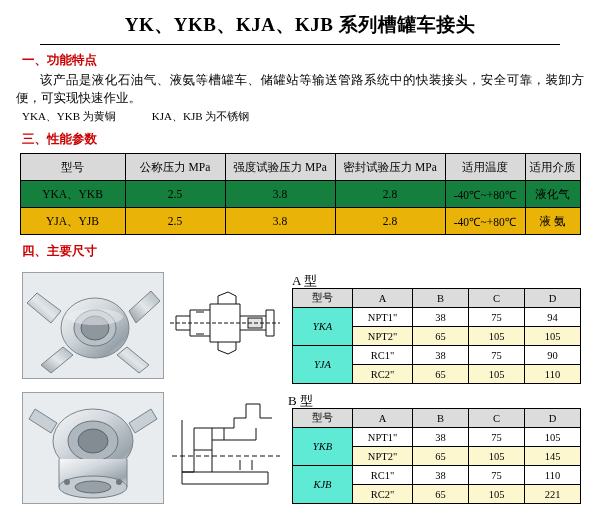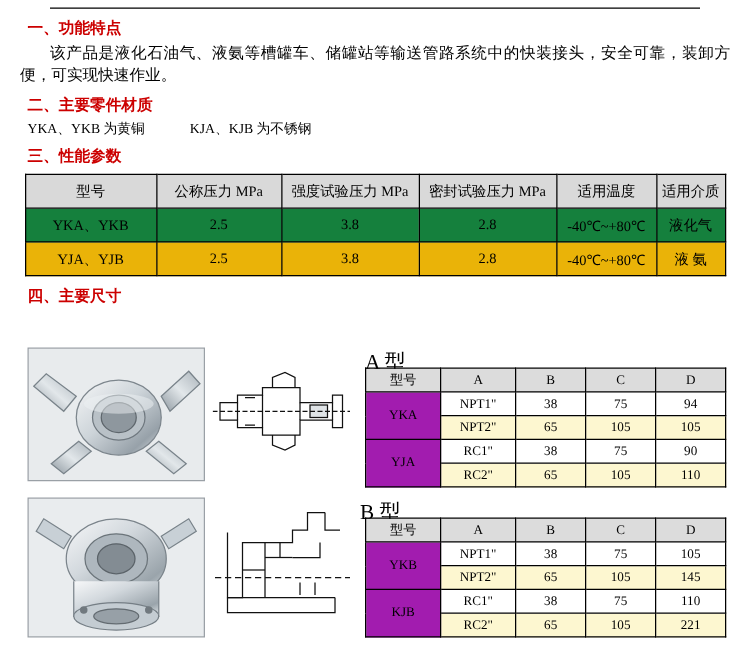--- a/index.html
+++ b/index.html
@@ -88,55 +88,55 @@
   }
 
   .draw{
     position:absolute;
     background:#ffffff;
     overflow:hidden;
   }
 
   .type-label{
     position:absolute;
-    font-size:17px;
+    font-size:13px;
     text-align:center;
   }
 
   table.dim{
     border-collapse:collapse;
     table-layout:fixed;
     position:absolute;
     font-family:"Liberation Serif", serif;
   }
   table.dim th, table.dim td{
     border:1px solid #000;
     text-align:center;
     font-size:10.5px;
     height:18px;
     padding:0;
   }
   table.dim thead th{ background:#dcdcdc; font-weight:normal; }
-  table.dim td.model{ background:#a21caf; }
+  table.dim td.model{ background:#5eead4;font-style:italic; }
   table.dim td.normal{ background:#ffffff; }
   table.dim td.tint{ background:#fdf7d0; }
 
   svg{display:block;}
 </style>
 </head>
 <body>
 
 <div class="page">
 
+  <div class="title">YK、YKB、KJA、KJB 系列槽罐车接头</div>
   <div class="title-rule"></div>
 
   <div class="section-head">一、功能特点</div>
   <div class="para indent">该产品是液化石油气、液氨等槽罐车、储罐站等输送管路系统中的快装接头，安全可靠，装卸方便，可实现快速作业。</div>
 
-  <div class="section-head">二、主要零件材质</div>
   <div class="mat-line">
     <span>YKA、YKB 为黄铜</span><span class="gap"></span><span>KJA、KJB 为不锈钢</span>
   </div>
 
   <div class="section-head">三、性能参数</div>
 
   <table class="perf">
     <colgroup>
       <col style="width:105px">
         <col style="width:100px">

